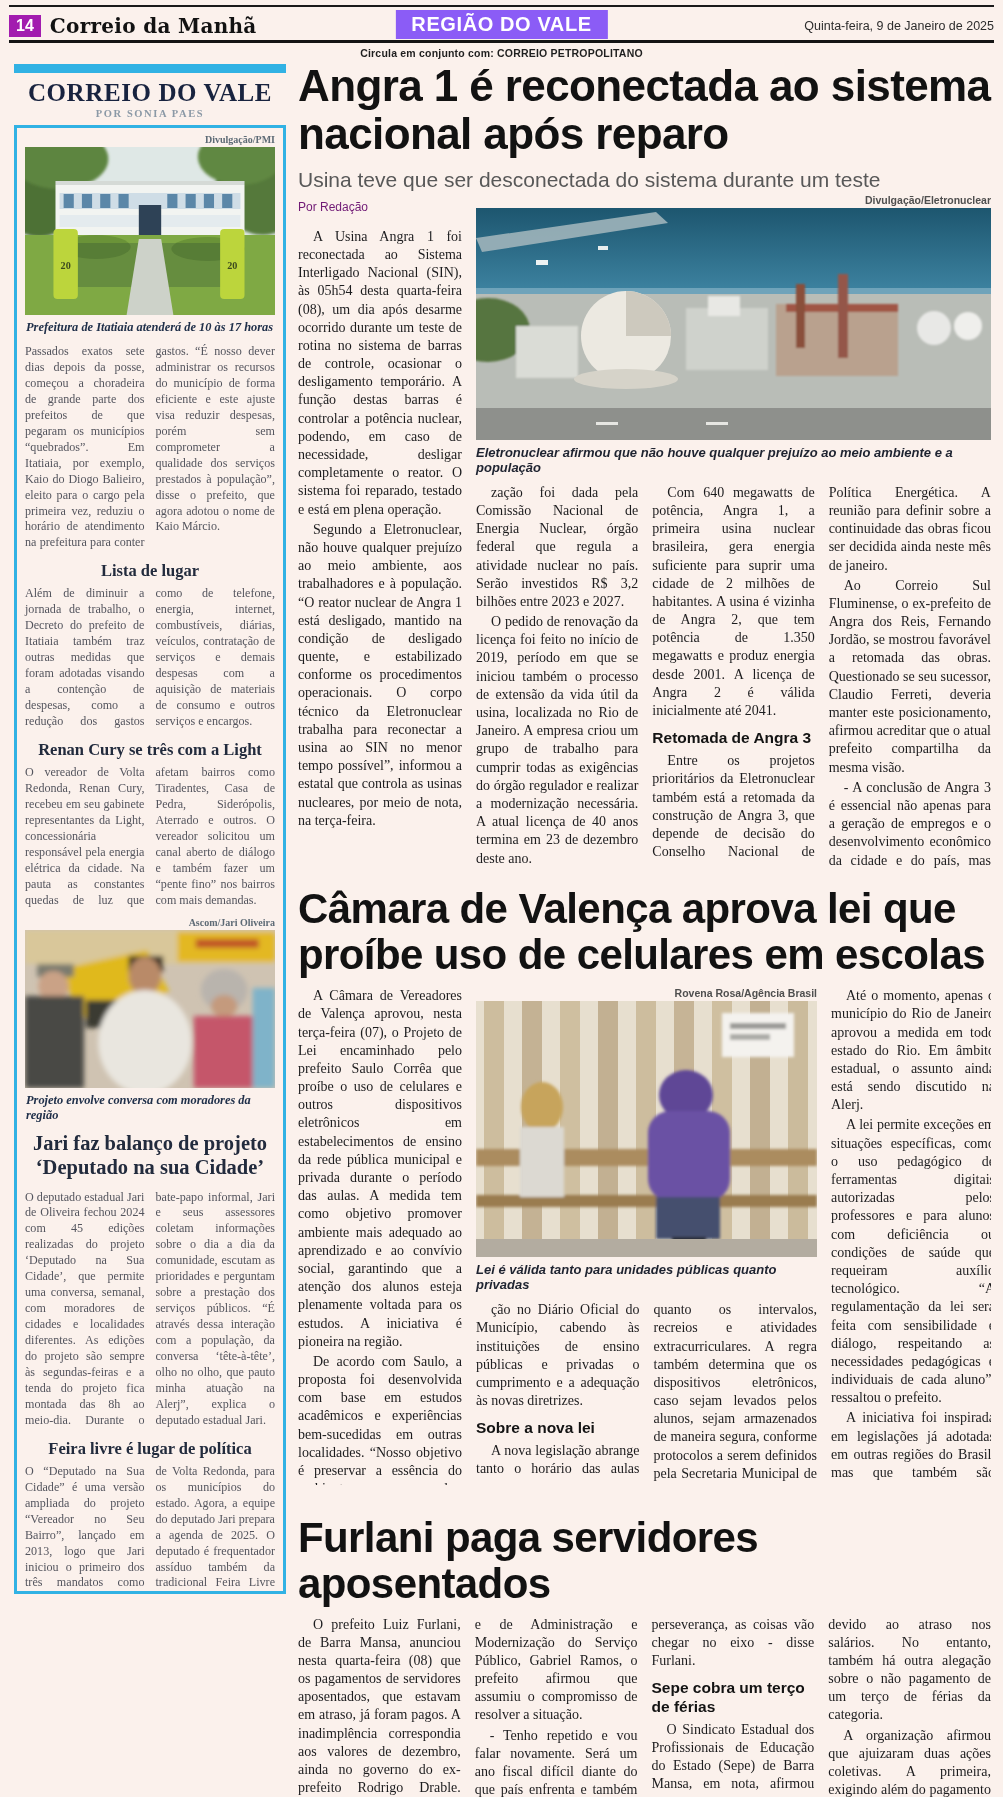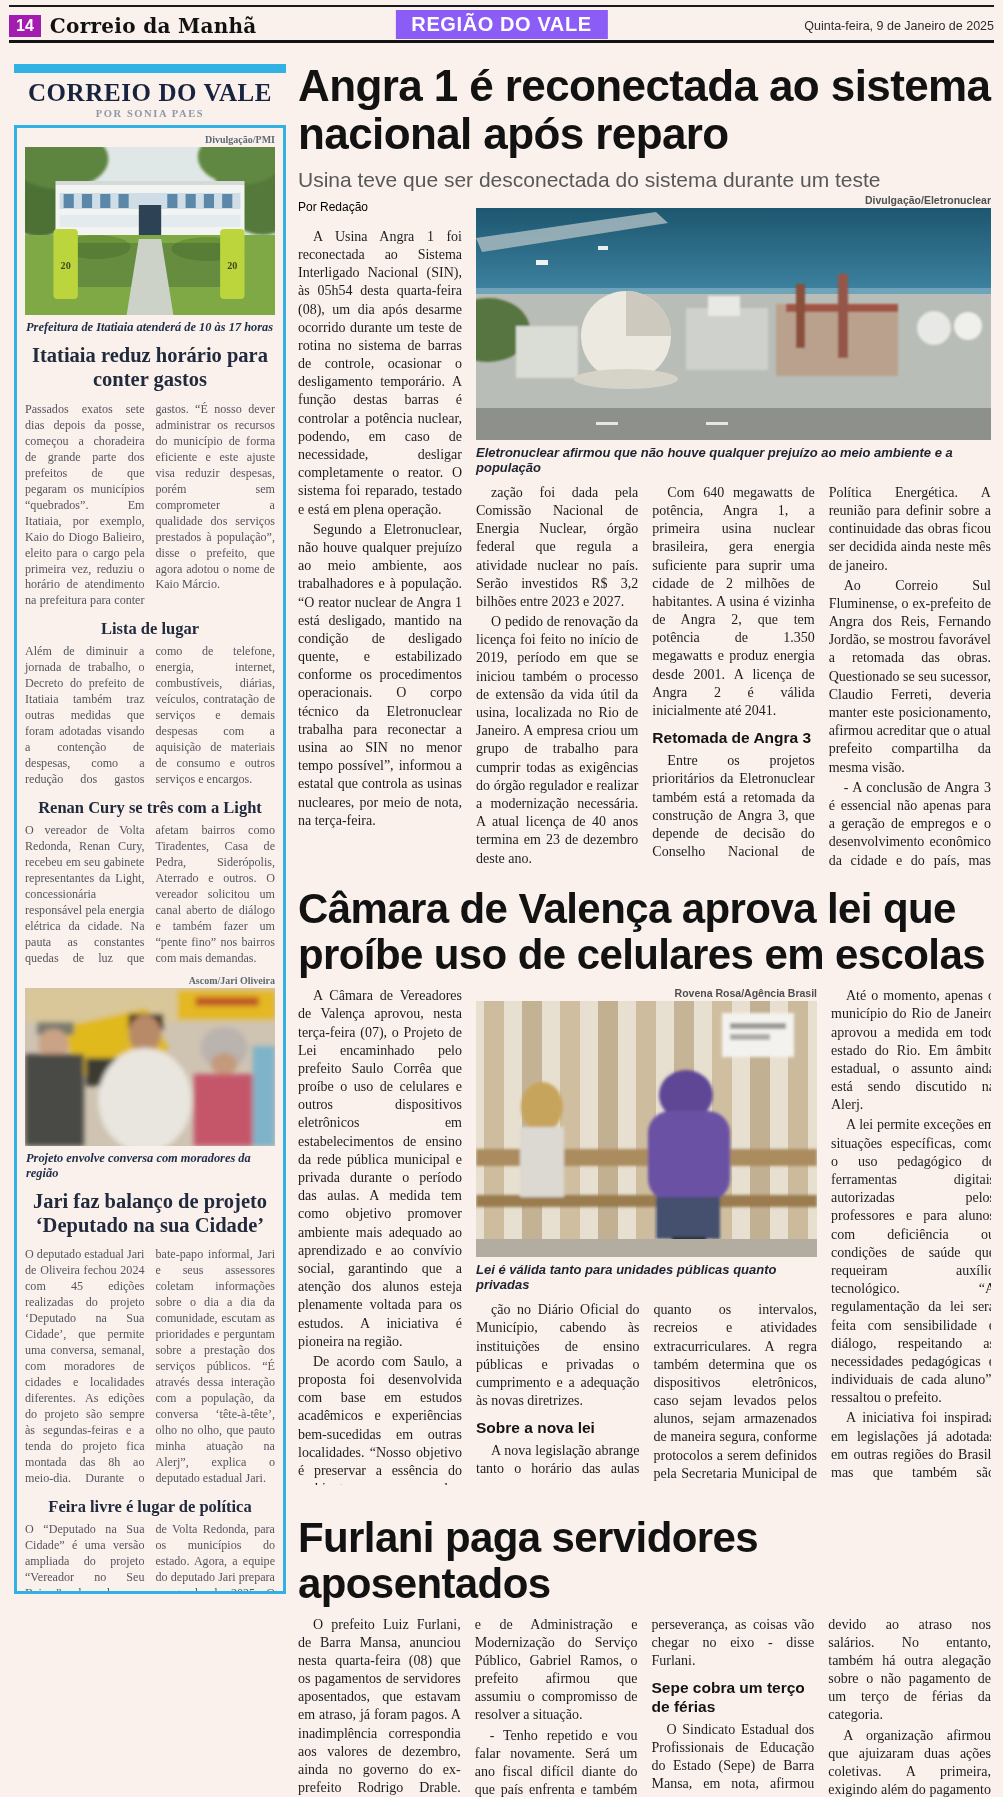--- a/index.html
+++ b/index.html
@@ -34,21 +34,21 @@
   .sb-h4 { font-size:16.5px; font-weight:bold; color:#222b3d; text-align:center; margin:10px 0 5px; }
   .side-body { font-size:12.1px; line-height:1.32; color:#54555e; text-align:justify; column-count:2; column-gap:11px; }
 
   
   .main { position:absolute; left:298px; top:62px; width:693px; }
   .headline { font-size:44px; line-height:1.1; font-weight:bold; color:#121212; letter-spacing:-.6px; margin:0 0 9px; }
   .headline.v { font-size:42px; margin-top:14px; }
   .headline.f { font-size:42px; margin-top:30px; margin-bottom:8px; }
   .deck { font-size:21px; color:#585858; margin:0 0 2px; font-weight:normal; }
   .credit-main { text-align:right; font-size:10.5px; font-weight:bold; color:#4f4f4f; margin:0 0 2px; }
-  .byline { font-size:12px; color:#000000; margin:6px 0 14px; }
+  .byline { font-size:12px; color:#701a75; margin:6px 0 14px; }
   .main-caption { font-size:13px; font-weight:bold; font-style:italic; color:#1e2330; margin:5px 0 9px; }
 
   .angra-row { display:flex; gap:14px; }
   .angra-col1 { width:164px; flex:none; }
   .angra-col1 .flow { height:612px; overflow:hidden; }
   .angra-right { flex:1; min-width:0; }
   .flow3 { column-count:3; column-gap:14px; column-fill:auto; height:388px; overflow:hidden; }
 
   .valenca-row { display:flex; gap:14px; height:498px; overflow:hidden; }
   .v-col { width:164px; flex:none; }
@@ -75,20 +75,21 @@
   <header class="masthead">
     <div class="masthead-row">
       <div class="left-group">
         <span class="page-num">14</span>
         <span class="nameplate">Correio da Manhã</span>
       </div>
       <div class="section-box">REGIÃO DO VALE</div>
       <div class="edition-date">Quinta-feira, 9 de Janeiro de 2025</div>
     </div>
     <div class="masthead-rule"></div>
+    <div class="circ-note">Circula em conjunto com: CORREIO PETROPOLITANO</div>
   </header>
 
   <aside class="sidebar">
     <div class="cyan-bar"></div>
     <h2 class="sb-title">CORREIO DO VALE</h2>
     <div class="sb-byline">POR SONIA PAES</div>
 
     <div class="sidebar-box">
       <div class="credit">Divulgação/PMI</div>
 
@@ -126,21 +127,20 @@
         <rect x="52" y="96" width="142" height="44" fill="rgba(40,70,52,0.28)"></rect>
         <polygon points="100,168 146,168 134,92 112,92" fill="#cdd2c9"></polygon>
         <rect x="28" y="82" width="24" height="70" rx="4" fill="#bcd53c"></rect>
         <rect x="192" y="82" width="24" height="70" rx="4" fill="#bcd53c"></rect>
         <text x="40" y="122" font-size="10" font-weight="bold" fill="#3c4a1e" text-anchor="middle">20</text>
         <text x="204" y="122" font-size="10" font-weight="bold" fill="#3c4a1e" text-anchor="middle">20</text>
       </svg>
 
       <div class="side-caption">Prefeitura de Itatiaia atenderá de 10 às 17 horas</div>
 
-      <h3 class="sb-h3">Itatiaia reduz horário para conter gastos</h3>
       <div class="side-body">Passados exatos sete dias depois da posse, começou a choradeira de grande parte dos prefeitos de que pegaram os municípios “quebrados”. Em Itatiaia, por exemplo, Kaio do Diogo Balieiro, eleito para o cargo pela primeira vez, reduziu o horário de atendimento na prefeitura para conter gastos. “É nosso dever administrar os recursos do município de forma eficiente e este ajuste visa reduzir despesas, porém sem comprometer a qualidade dos serviços prestados à população”, disse o prefeito, que agora adotou o nome de Kaio Márcio.</div>
 
       <h4 class="sb-h4">Lista de lugar</h4>
       <div class="side-body">Além de diminuir a jornada de trabalho, o Decreto do prefeito de Itatiaia também traz outras medidas que foram adotadas visando a contenção de despesas, como a redução dos gastos como de telefone, energia, internet, combustíveis, diárias, veículos, contratação de serviços e demais despesas com a aquisição de materiais de consumo e outros serviços e encargos.</div>
 
       <h4 class="sb-h4">Renan Cury se três com a Light</h4>
       <div class="side-body">O vereador de Volta Redonda, Renan Cury, recebeu em seu gabinete representantes da Light, concessionária responsável pela energia elétrica da cidade. Na pauta as constantes quedas de luz que afetam bairros como Tiradentes, Casa de Pedra, Siderópolis, Aterrado e outros. O vereador solicitou um canal aberto de diálogo e também fazer um “pente fino” nos bairros com mais demandas.</div>
 
       <div class="credit" style="margin-top:8px">Ascom/Jari Oliveira</div>
 

